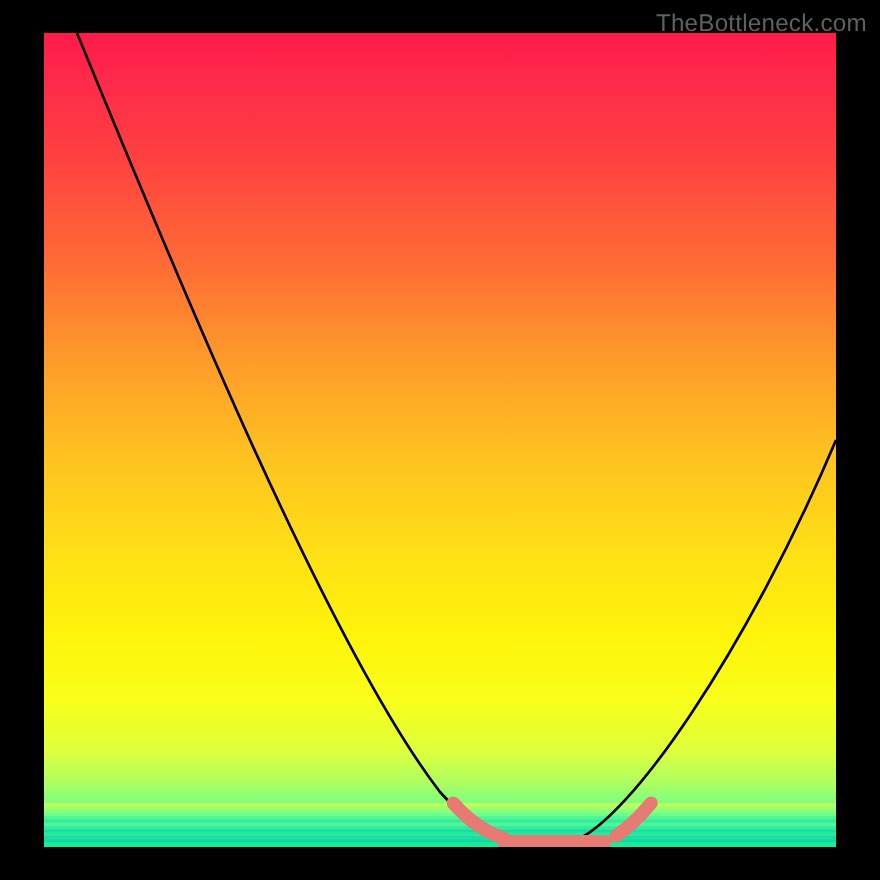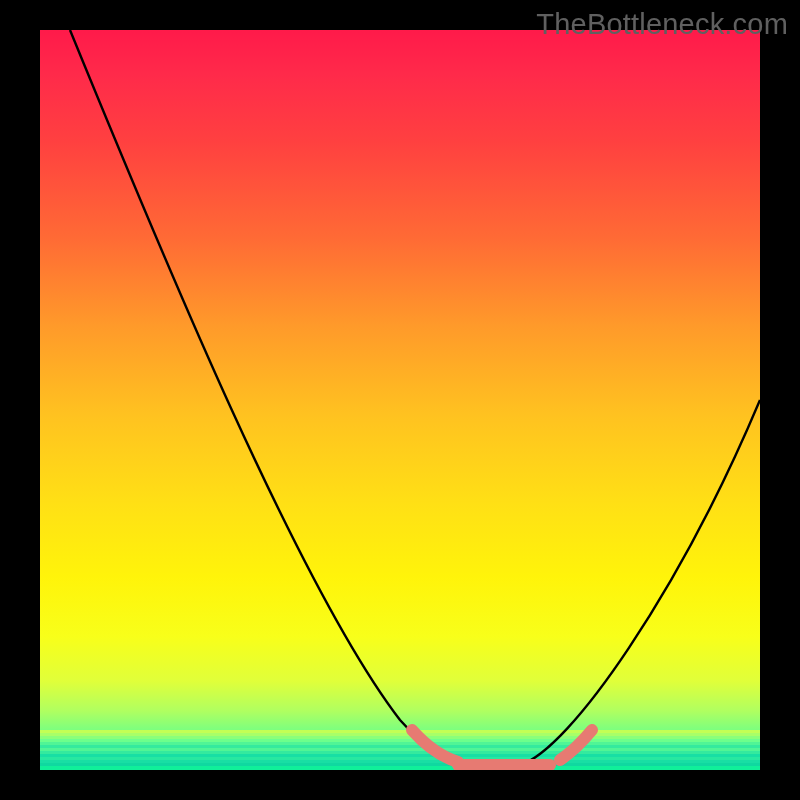--- a/index.html
+++ b/index.html
@@ -56,21 +56,21 @@
     position: absolute;
     inset: 0;
     width: 100%;
     height: 100%;
   }
   .watermark {
     position: absolute;
     top: 8px;
     right: 12px;
     color: #606060;
-    font-size: 29px;
+    font-size: 22px;
     font-weight: 500;
     letter-spacing: 0.2px;
   }
 </style>
 </head>
 <body>
 
 <div class="frame">
   <div class="plot-area">
     <div class="gradient-bg"></div>

